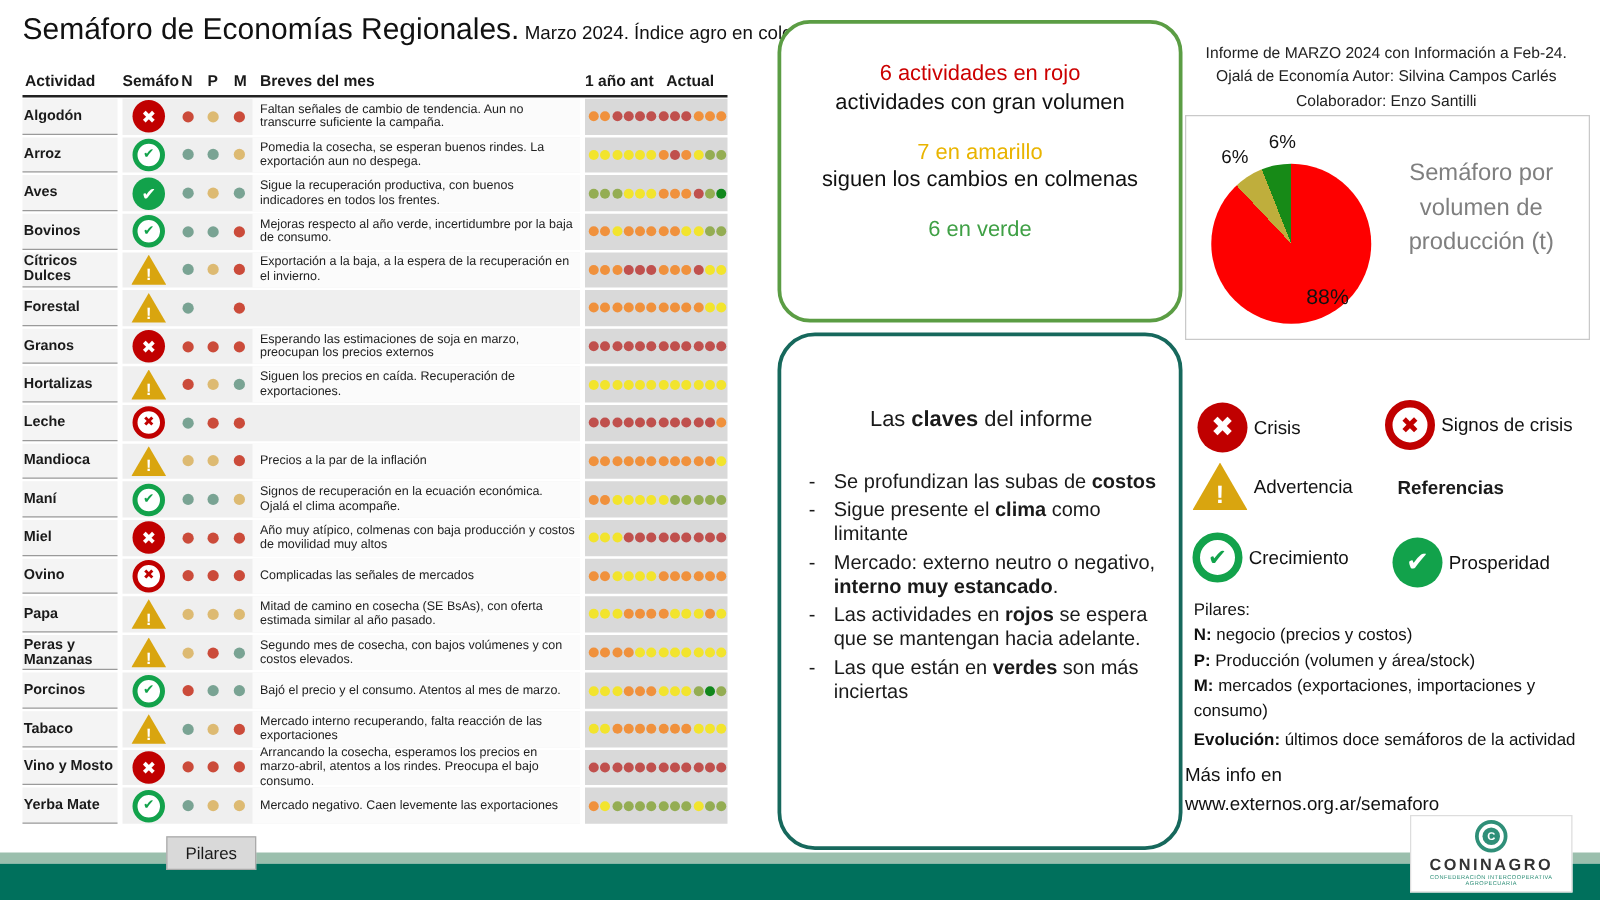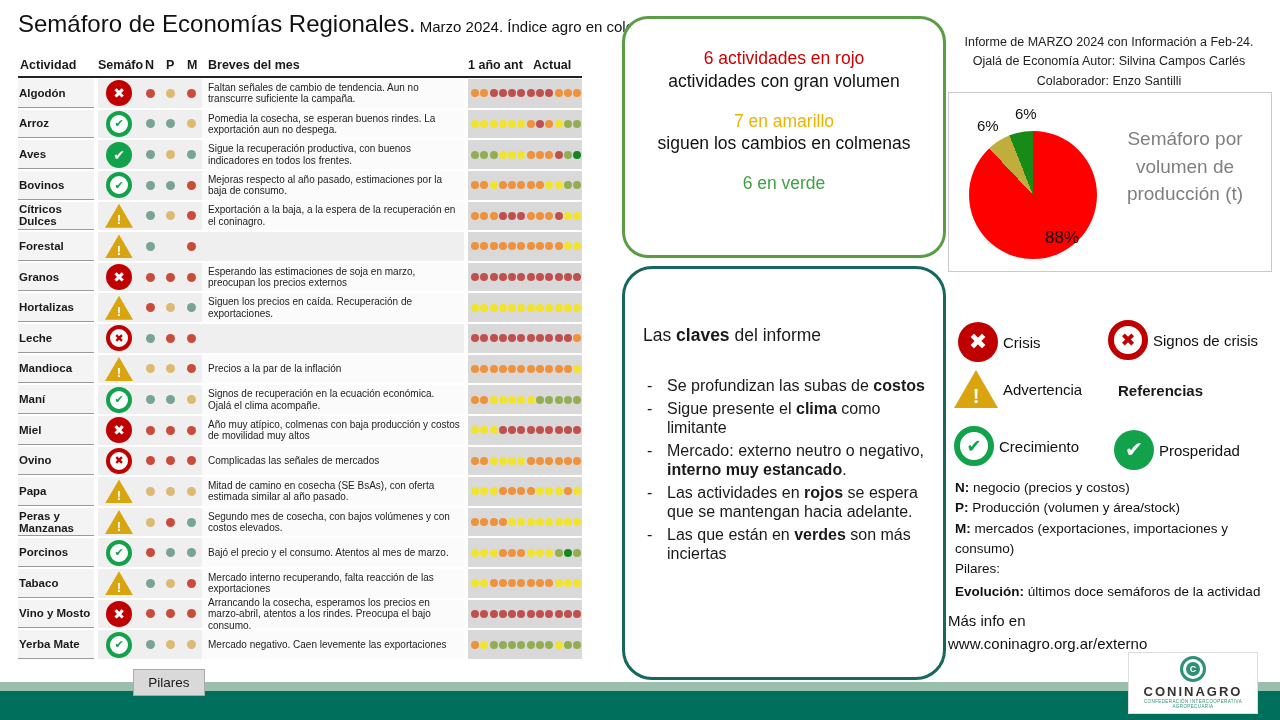--- a/index.html
+++ b/index.html
@@ -54,21 +54,21 @@
   
   .summary-box{position:absolute;left:622px;top:16px;width:324px;height:242px;border:3px solid #5b9d44;
        border-radius:26px;box-sizing:border-box;text-align:center;padding-top:28px;background:#fff;}
   .sum-group{margin-bottom:17px;}
   .sum-head{font-size:17.5px;line-height:1.3;}
   .sum-sub{font-size:17.5px;color:#111;line-height:1.3;}
 
   
   .claves-box{position:absolute;left:622px;top:266px;width:324px;height:414px;border:3px solid #16685c;
        border-radius:30px;box-sizing:border-box;background:#fff;padding:56px 16px 0 18px;}
-  .claves-title{text-align:left;font-size:17.5px;margin-bottom:30px;}
+  .claves-title{text-align:center;font-size:17.5px;margin-bottom:30px;}
   .claves-list{margin:0;padding:0;list-style:none;font-size:16px;line-height:1.22;}
   .claves-list li{display:flex;margin-bottom:3px;}
   .cl-dash{width:20px;flex:none;padding-left:4px;}
   .cl-text{flex:1;}
   .bseg{font-weight:bold;}
 
   
   .report-info{position:absolute;left:940px;top:33px;width:338px;text-align:center;font-size:12.5px;line-height:1.55;color:#222;}
   .pie-box{position:absolute;left:948px;top:92px;width:324px;height:180px;background:#fff;border:1px solid #c9c9c9;box-sizing:border-box;}
   .pie{position:absolute;left:20px;top:38px;width:128px;height:128px;border-radius:50%;}
@@ -262,21 +262,21 @@
                 <div class="p-dot" style="background: rgb(121, 163, 147);"></div>
               </div>
               <div class="p-slot">
                 <div class="p-dot" style="background: rgb(121, 163, 147);"></div>
               </div>
               <div class="p-slot">
                 <div class="p-dot" style="background: rgb(203, 75, 58);"></div>
               </div>
             </div>
             <div class="c-brief">
-              <span>Mejoras respecto al año pasado, estimaciones por la baja de consumo.</span>
+              <span>Mejoras respecto al año verde, incertidumbre por la baja de consumo.</span>
             </div>
           </div>
           <div class="c-evo">
             <div class="e-dot" style="background: rgb(240, 145, 60);"></div>
             <div class="e-dot" style="background: rgb(240, 145, 60);"></div>
             <div class="e-dot" style="background: rgb(242, 228, 45);"></div>
             <div class="e-dot" style="background: rgb(240, 145, 60);"></div>
             <div class="e-dot" style="background: rgb(240, 145, 60);"></div>
             <div class="e-dot" style="background: rgb(240, 145, 60);"></div>
             <div class="e-dot" style="background: rgb(240, 145, 60);"></div>
@@ -300,21 +300,21 @@
                 <div class="p-dot" style="background: rgb(121, 163, 147);"></div>
               </div>
               <div class="p-slot">
                 <div class="p-dot" style="background: rgb(221, 186, 114);"></div>
               </div>
               <div class="p-slot">
                 <div class="p-dot" style="background: rgb(203, 75, 58);"></div>
               </div>
             </div>
             <div class="c-brief">
-              <span>Exportación a la baja, a la espera de la recuperación en el coninagro.</span>
+              <span>Exportación a la baja, a la espera de la recuperación en el invierno.</span>
             </div>
           </div>
           <div class="c-evo">
             <div class="e-dot" style="background: rgb(240, 145, 60);"></div>
             <div class="e-dot" style="background: rgb(240, 145, 60);"></div>
             <div class="e-dot" style="background: rgb(240, 145, 60);"></div>
             <div class="e-dot" style="background: rgb(192, 80, 77);"></div>
             <div class="e-dot" style="background: rgb(192, 80, 77);"></div>
             <div class="e-dot" style="background: rgb(192, 80, 77);"></div>
             <div class="e-dot" style="background: rgb(240, 145, 60);"></div>
@@ -934,35 +934,35 @@
     </div>
     <div class="ref-item ref-prosp">
       <div class="sic prosperidad">
           <span class="glyph">✔</span>
         </div>
       <span class="ref-label">Prosperidad</span>
     </div>
   </div>
 
   <div class="pilares-block">
+    <div>Pilares:</div>
     <div id="pilares-items">
         <div><span class="pk">N:</span><span> negocio (precios y costos)</span></div>
         <div><span class="pk">P:</span><span> Producción (volumen y área/stock)</span></div>
         <div><span class="pk">M:</span><span> mercados (exportaciones, importaciones y consumo)</span></div>
       </div>
-    <div>Pilares:</div>
   </div>
 
   <div class="evolucion-note">
     <span class="pk">Evolución:</span><span> últimos doce semáforos de la actividad</span>
   </div>
 
   <div class="more-info">
     <div>Más info en</div>
-    <div>www.coninagro.org.ar/externo</div>
+    <div>www.externos.org.ar/semaforo</div>
   </div>
 
   <div class="bar-sage"></div>
   <div class="bar-teal"></div>
   <div class="pilares-tag">Pilares</div>
   <div class="logo-card">
     <div class="logo-emblem">
         <span class="inner">C</span>
       </div>
     <div class="logo-text">CONINAGRO</div>

